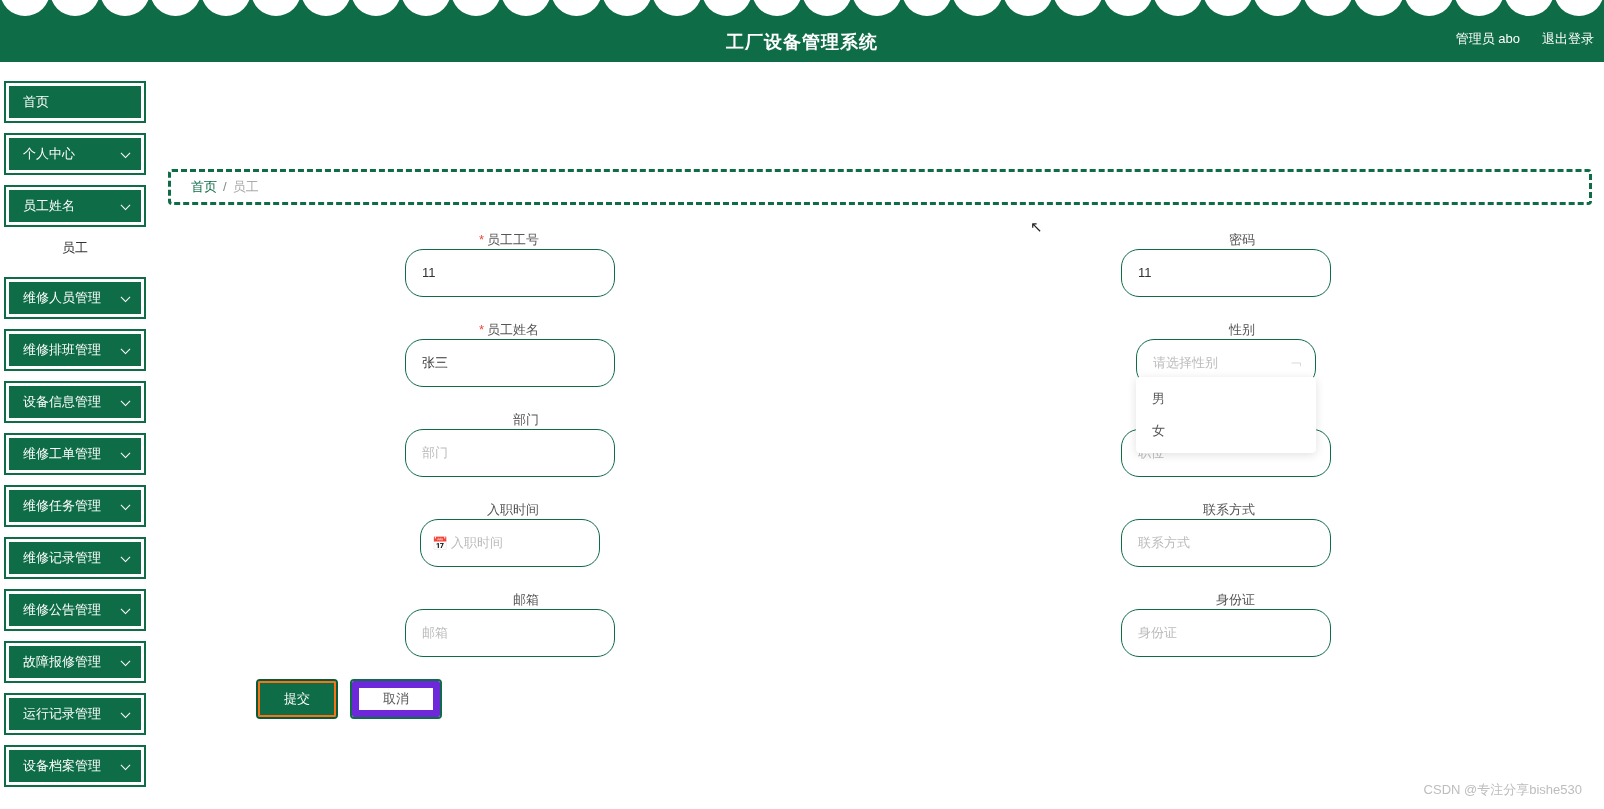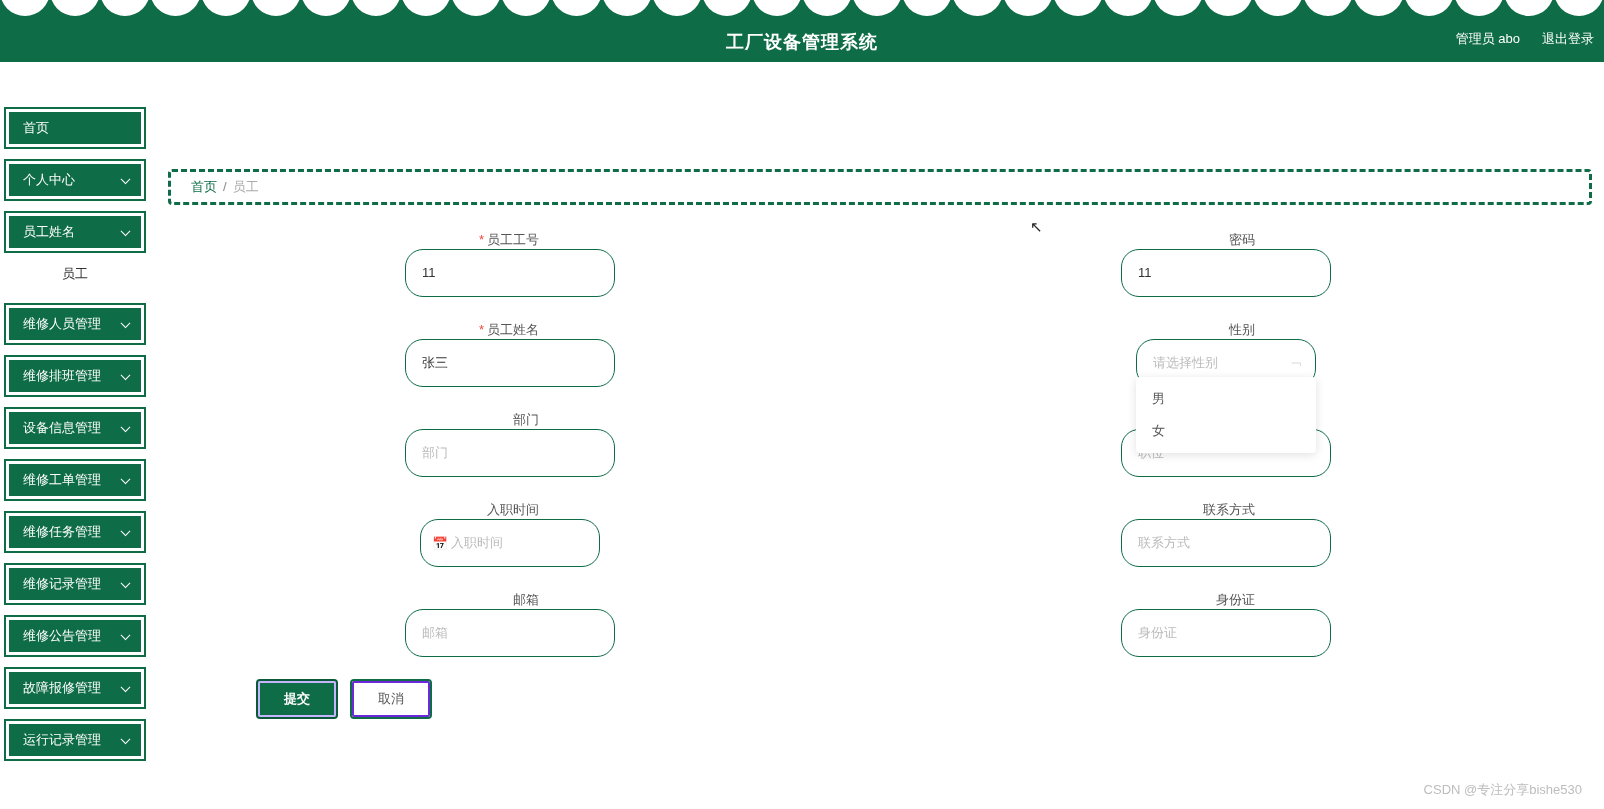--- a/index.html
+++ b/index.html
@@ -44,22 +44,22 @@
 .select-wrap { position:relative; width:180px; }
 .select-wrap .arrow { position:absolute; right:14px; top:50%; transform:translateY(-55%); font-size:11px; color:#bbb; }
 
 .dropdown { position:absolute; top:38px; left:0; width:180px; background:#fff; box-shadow:0 2px 10px rgba(0,0,0,0.12); border-radius:4px; padding:6px 0; z-index:10; }
 .dropdown div { padding:7px 16px; font-size:13px; color:#555; cursor:pointer; }
 
 .cursor-icon { position:absolute; top:218px; left:1030px; font-size:15px; color:#222; z-index:20; pointer-events:none; }
 
 .btns { display:flex; gap:16px; margin-top:4px; margin-left:84px; }
 .btn { height:36px; padding:0 24px; font-size:13px; cursor:pointer; border-radius:2px; }
-.btn-primary { background:#0e6c47; color:#fff; border:2px solid #c4b5fd; outline:2px solid #0a5a3a;font-weight:bold; }
-.btn-default { background:#fff; color:#555; border:2px solid #6d28d9; outline:2px solid #0e6c47; }
+.btn-primary { background:#0e6c47; color:#fff; border:2px solid #f97316; outline:2px solid #0a5a3a; }
+.btn-default { background:#fff; color:#555; border:7px solid #6d28d9; outline:2px solid #0e6c47; }
 
 .watermark { position:absolute; right:22px; bottom:10px; color:#bdbdbd; font-size:13px; }
 </style>
 </head>
 <body>
 
 <div class="header">
   <div class="scallops">
       <div class="scallop"></div>
       <div class="scallop"></div>
@@ -109,20 +109,21 @@
       <div class="nav-sub">员工</div>
       <div class="nav-item has-expand">维修人员管理</div>
       <div class="nav-item has-expand">维修排班管理</div>
       <div class="nav-item has-expand">设备信息管理</div>
       <div class="nav-item has-expand">维修工单管理</div>
       <div class="nav-item has-expand">维修任务管理</div>
       <div class="nav-item has-expand">维修记录管理</div>
       <div class="nav-item has-expand">维修公告管理</div>
       <div class="nav-item has-expand">故障报修管理</div>
       <div class="nav-item has-expand">运行记录管理</div>
+      <div class="nav-item has-expand">设备档案管理</div>
     </div>
   <div class="main">
     <div class="breadcrumb">
       <span>首页</span>
       <span class="sep">/</span>
       <span class="cur">员工</span>
     </div>
 
     <div class="form-area">
       <div class="col">

